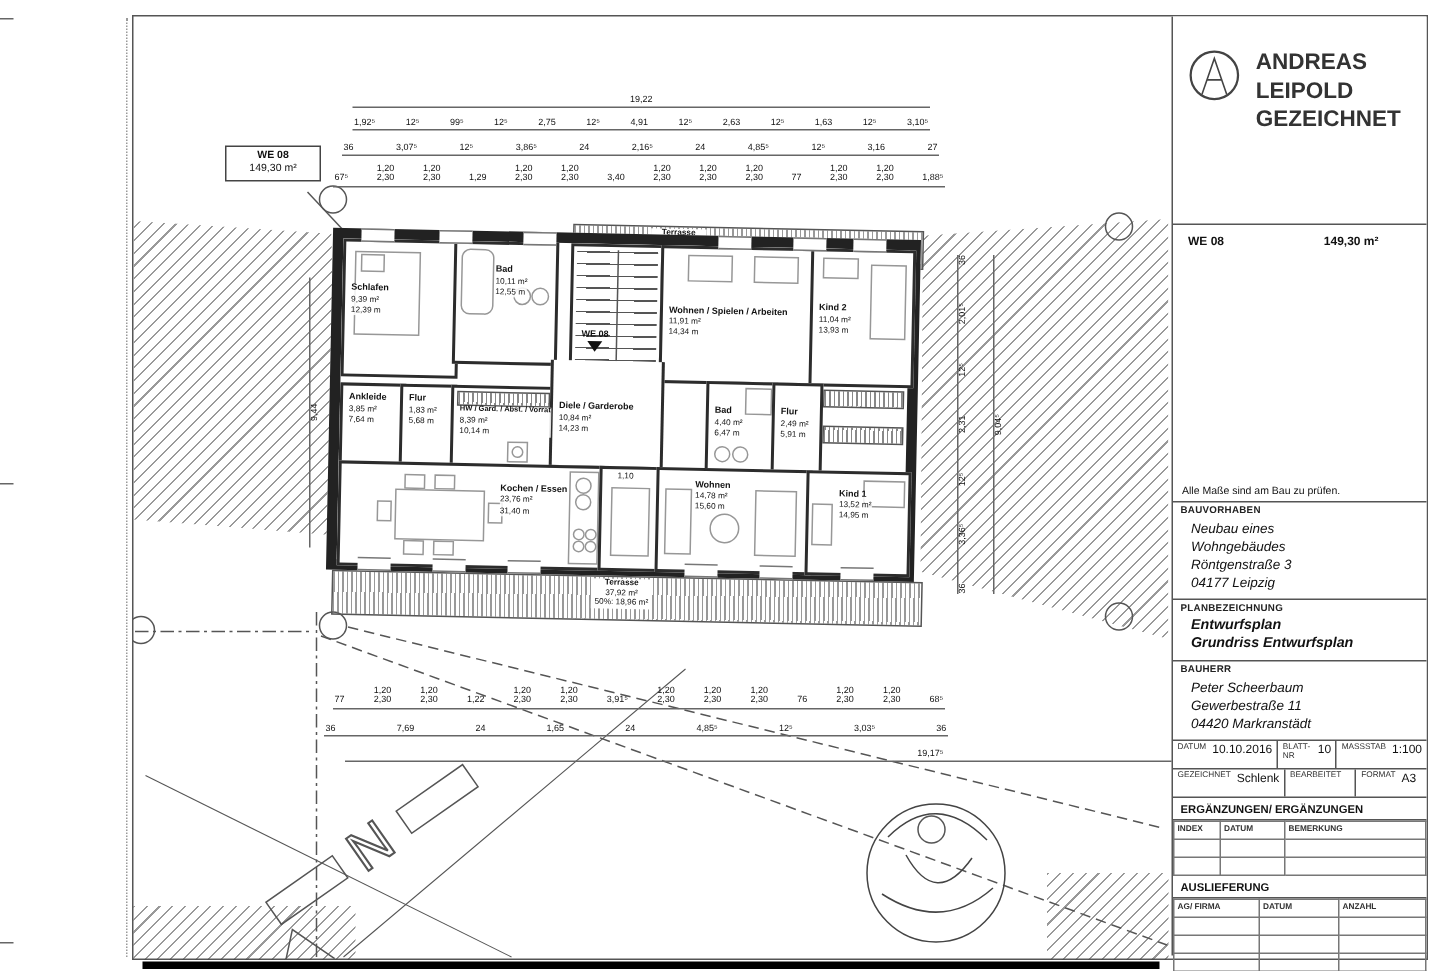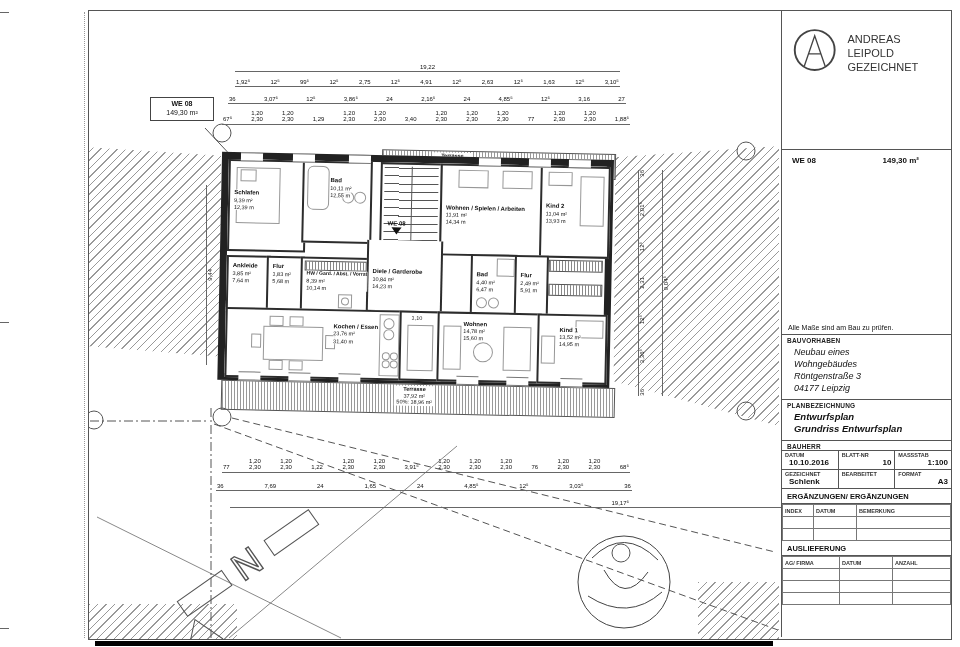--- a/index.html
+++ b/index.html
@@ -54,29 +54,29 @@
   .vtext{writing-mode:vertical-rl;transform:rotate(180deg);font-size:6px;white-space:nowrap;}
 
   .we-box{position:absolute;left:150px;top:97px;width:60px;border:1px solid #444;background:#fff;
     text-align:center;font-size:7px;line-height:1.25;padding:2px 1px;z-index:5;}
   .we-box .l1{font-weight:bold;}
 
   
   .titleblock{position:absolute;left:781px;top:11px;width:169px;height:626px;border-left:1px solid #555;background:#fff;font-size:9px;}
   .tb-sec{border-bottom:1px solid #555;position:relative;}
   .tb-logo{height:139px;display:flex;align-items:flex-start;gap:8px;padding:14px 6px 0 8px;box-sizing:border-box;}
-  .tb-logo-text{font-size:11px;color:#333;line-height:1.25;padding-top:8px;}
+  .tb-logo-text{font-size:15px;color:#333;line-height:1.25;padding-top:8px;font-weight:bold;}
   .tb-we{height:185px;box-sizing:border-box;padding:6px 6px 0 10px;}
   .tb-we-row{display:flex;justify-content:space-between;font-weight:bold;font-size:8px;padding-right:26px;}
   .tb-note{position:absolute;left:6px;bottom:3px;font-size:7px;}
   .seclab{font-size:6.5px;letter-spacing:.2px;padding:2px 0 0 5px;font-weight:bold;color:#222;}
   .seclines{padding:2px 0 4px 12px;line-height:1.35;font-style:italic;}
   .seclines.bold{font-weight:bold;font-size:9.5px;}
   .tb-grid{display:flex;border-bottom:1px solid #555;}
-  .tb-cell{flex:1;border-right:1px solid #555;padding:1px 3px 2px;min-height:18px;box-sizing:border-box;display:flex;flex-direction:column;font-weight:bold;}
+  .tb-cell{flex:1;border-right:1px solid #555;padding:1px 3px 2px;min-height:18px;box-sizing:border-box;display:flex;}
   .tb-cell:last-child{border-right:none;}
   .tb-lab{font-size:5.5px;color:#333;}
   .tb-val{font-size:8px;padding-left:4px;}
   .tb-val.r{text-align:right;}
   .tb-head{font-weight:bold;font-size:7.5px;padding:3px 0 2px 5px;border-bottom:1px solid #555;}
   .mini-table{width:100%;border-collapse:collapse;}
   .mini-table td{border:1px solid #777;font-size:5.5px;padding:1px 2px;height:9px;color:#333;}
   .mini-table tr.hdr td{border:1px solid #777;font-weight:bold;}
 
   
@@ -472,20 +472,25 @@
   <div class="tb-sec">
     <div class="seclab">PLANBEZEICHNUNG</div>
     <div class="seclines bold">
       <div>Entwurfsplan</div>
       <div>Grundriss Entwurfsplan</div>
     </div>
   </div>
 
   <div class="tb-sec">
     <div class="seclab">BAUHERR</div>
+    <div class="seclines">
+      <div>Peter Scheerbaum</div>
+      <div>Gewerbestraße 11</div>
+      <div>04420 Markranstädt</div>
+    </div>
   </div>
 
   <div class="tb-grid">
     <div class="tb-cell">
         <span class="tb-lab">DATUM</span>
         <span class="tb-val">10.10.2016</span>
       </div>
     <div class="tb-cell">
         <span class="tb-lab">BLATT-NR</span>
         <span class="tb-val r">10</span>

